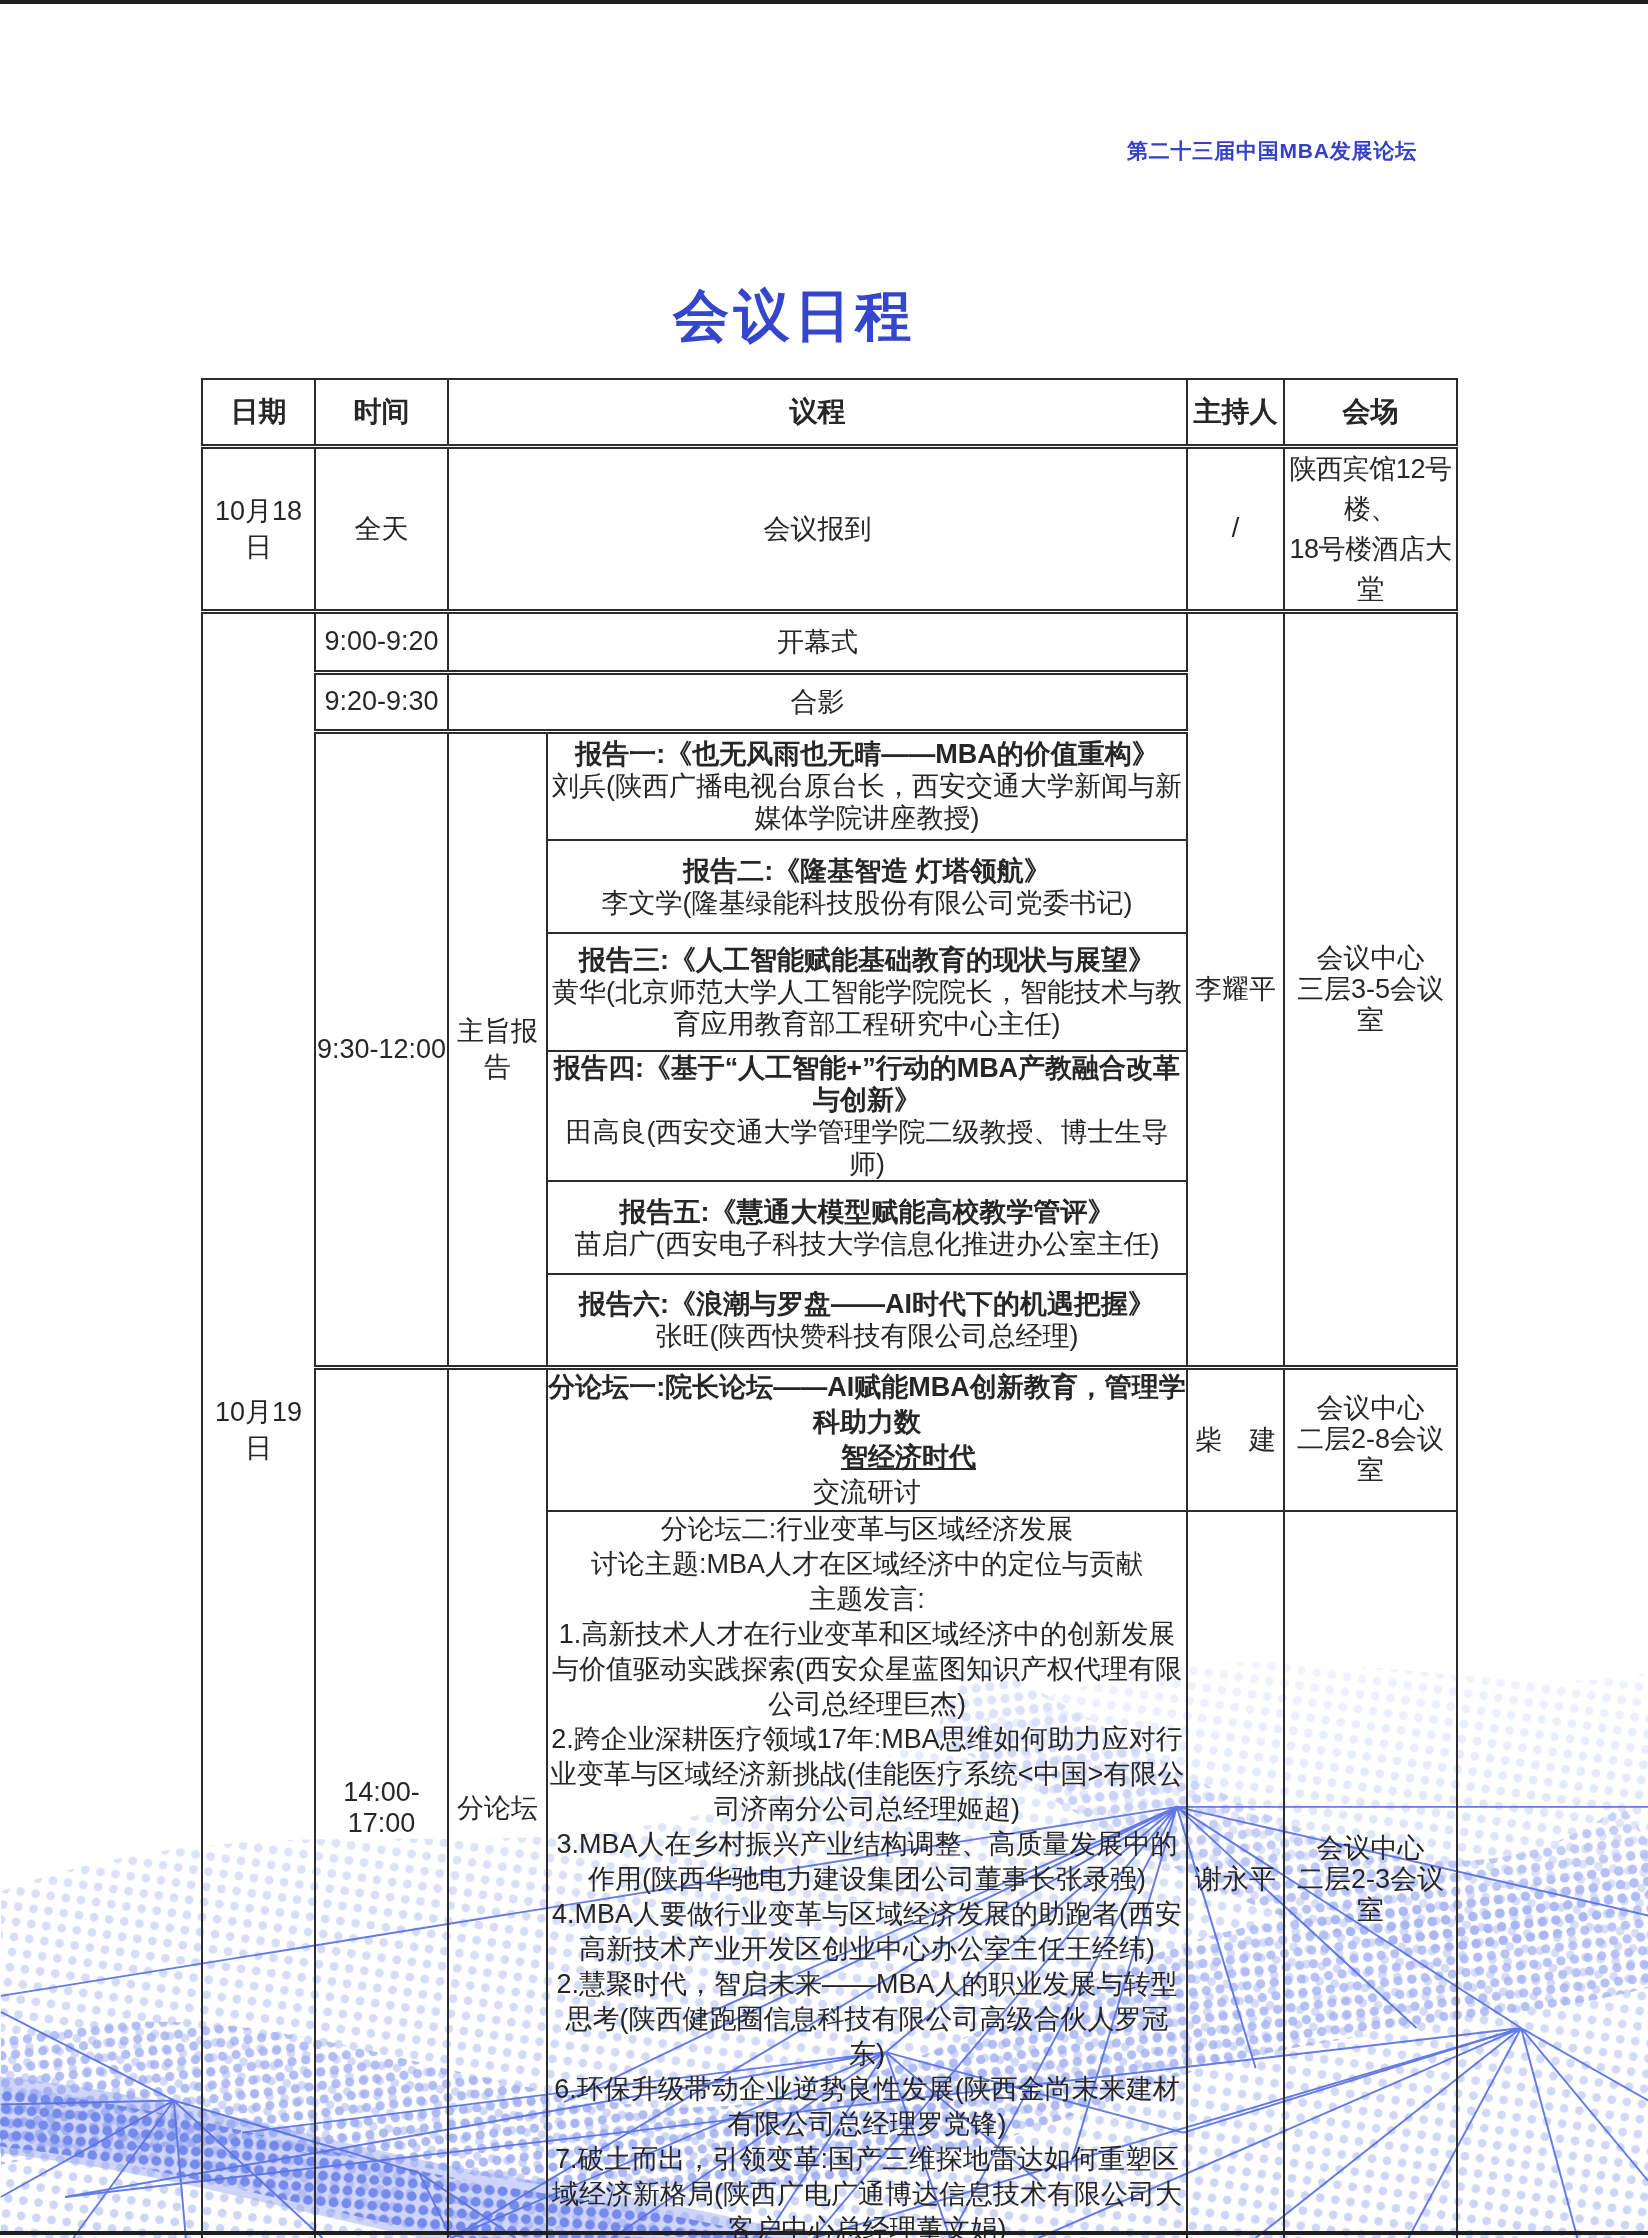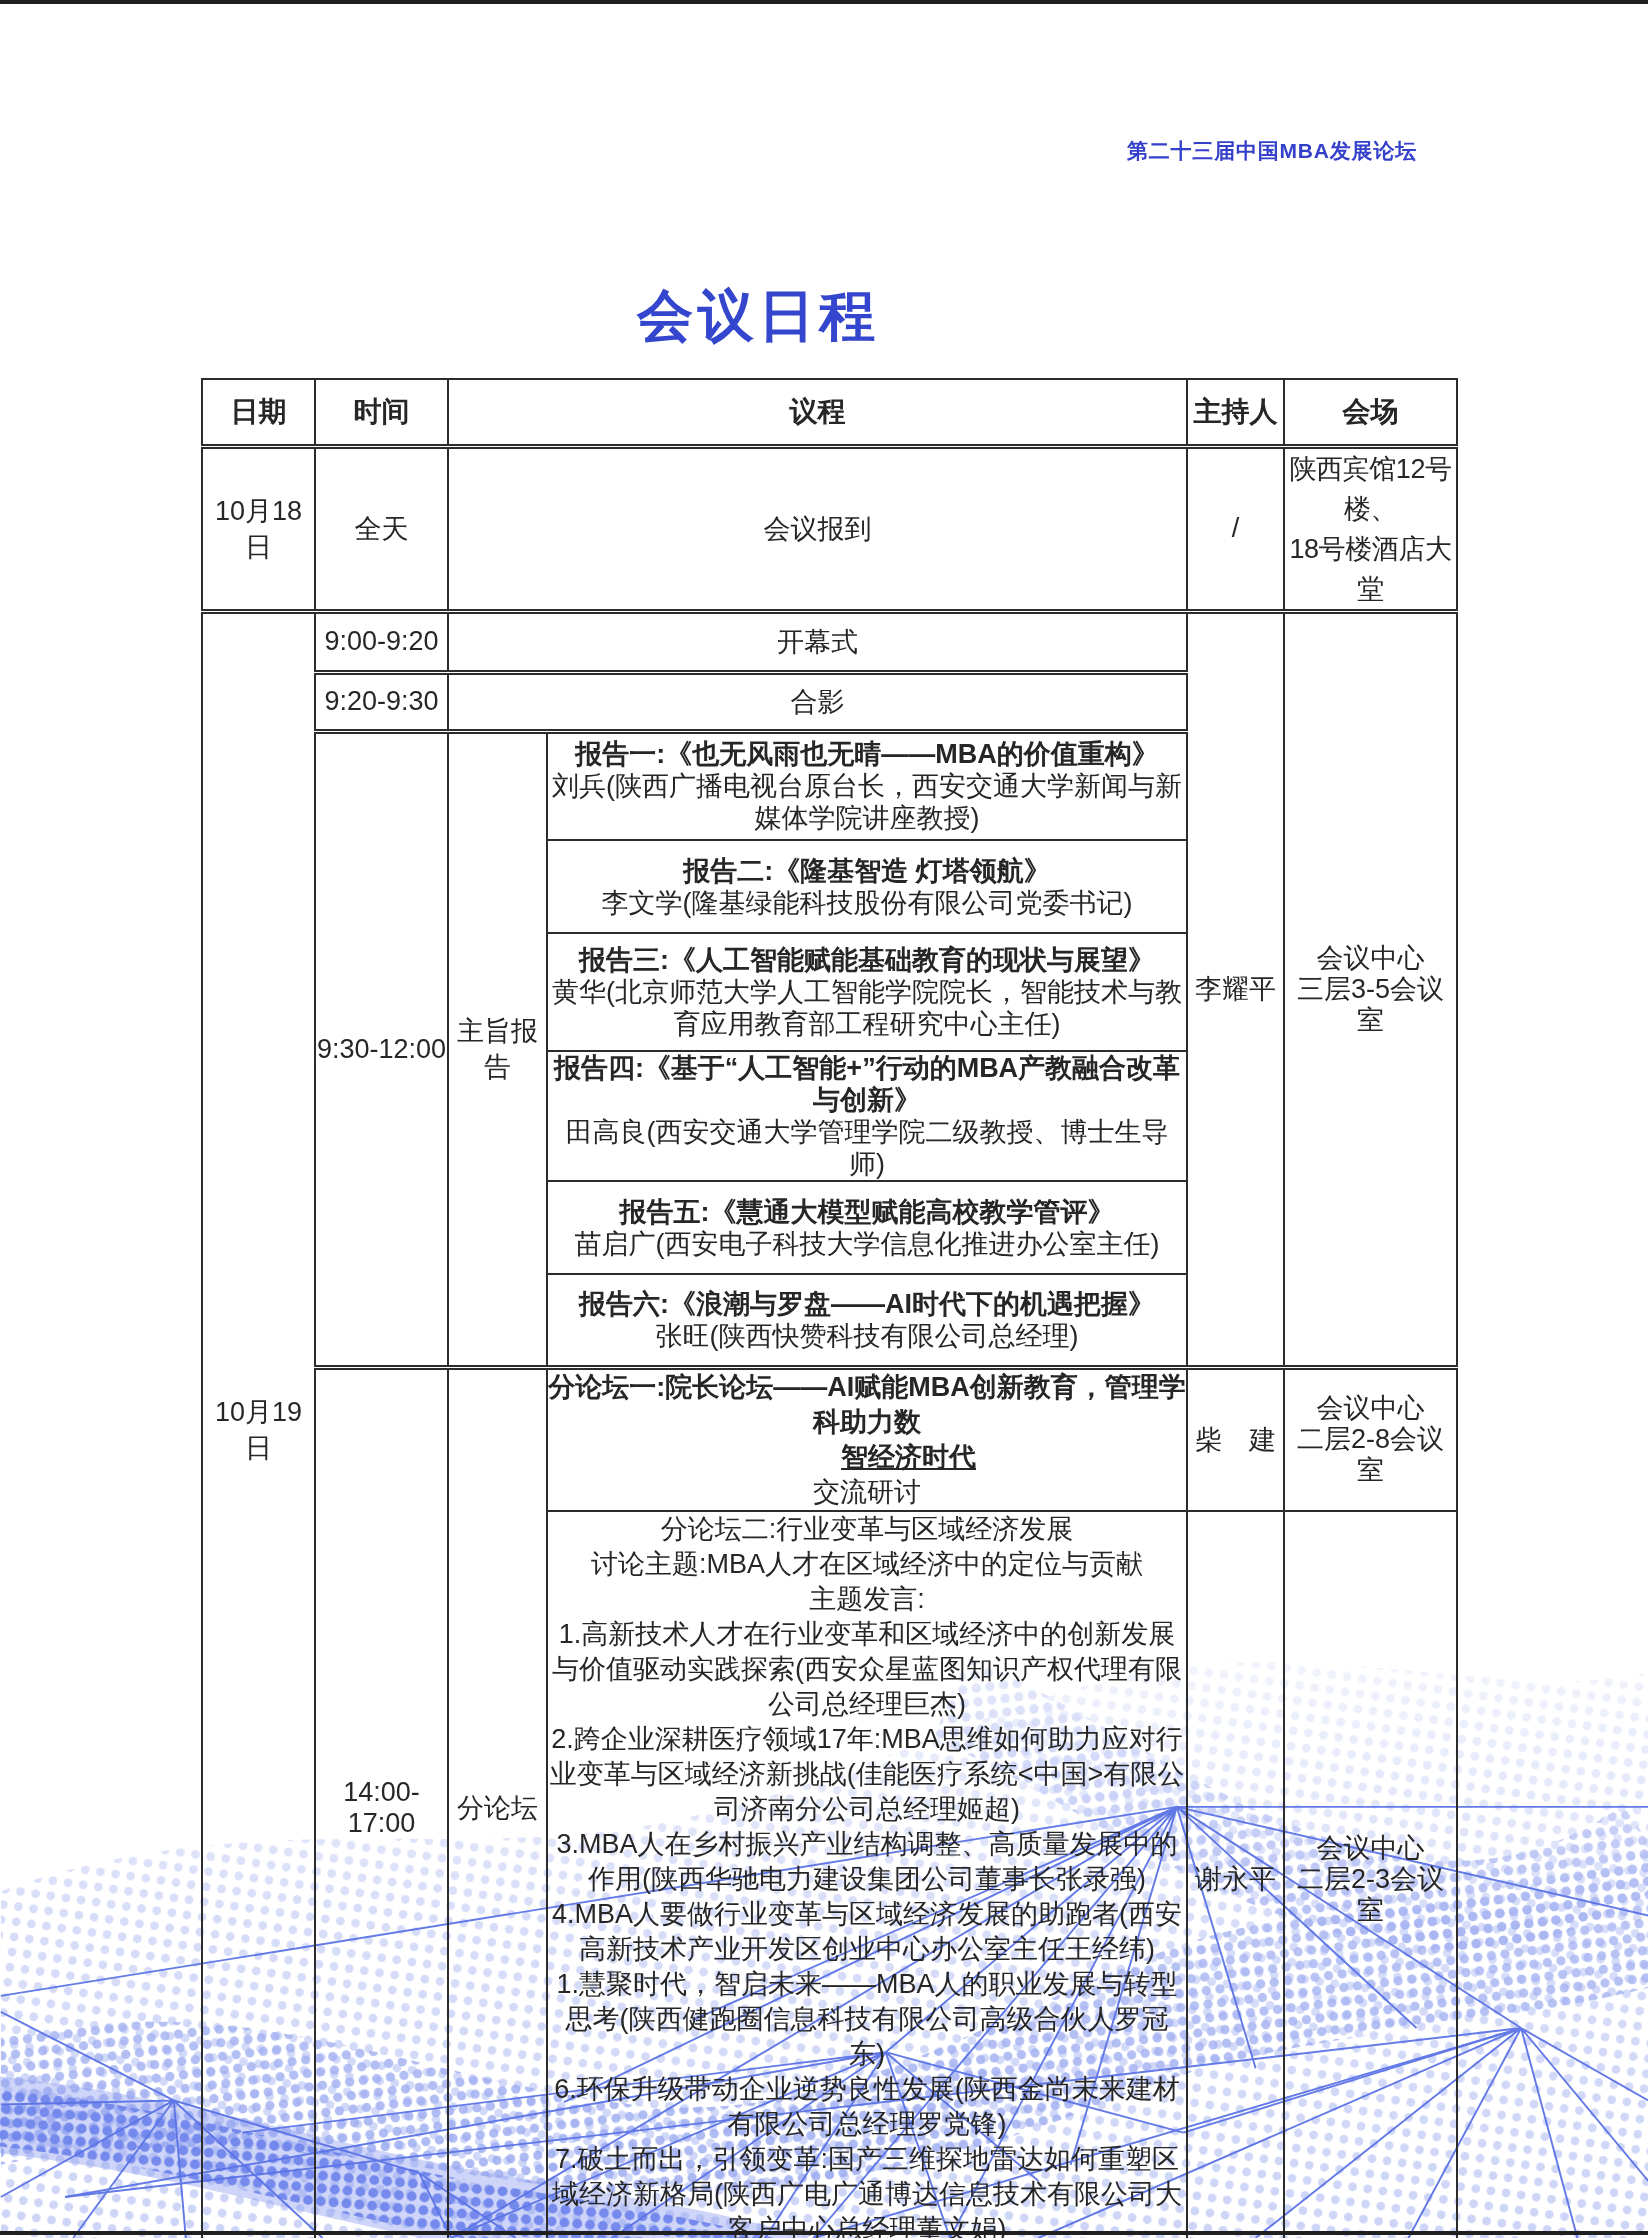--- a/index.html
+++ b/index.html
@@ -10,21 +10,21 @@
   .edge { position:absolute; left:0; width:1649px; background:#1f1f1f; z-index:5; }
   .edge.top { top:0; height:4px; }
   .edge.bottom { top:2231px; height:4px; }
 
   .slogan {
     position:absolute; top:137px; right:232px; z-index:2;
     font-size:21px; font-weight:700; color:#3440c9; letter-spacing:0.8px; white-space:nowrap;
   }
   .title {
     position:absolute; top:279px; left:0; width:1517px; text-align:center; z-index:2;
-    font-size:56px; font-weight:800; color:#3446cd; letter-spacing:4.8px;
+    font-size:56px; font-weight:800; color:#3446cd; letter-spacing:4.8px;padding-left:36px;
   }
 
   .tablewrap { position:absolute; left:201px; top:378px; z-index:2; }
   table.schedule { border-collapse:collapse; table-layout:fixed; width:1254px; background:transparent;border-radius:20px; }
   .schedule td, .schedule th {
     border:2.4px solid #2c2c2c; padding:0; vertical-align:middle; text-align:center;
     font-size:27px; font-weight:400; color:#262626; background:transparent;
   }
   .schedule th { font-weight:700; font-size:28px; }
   .dbl-b { border-bottom:5.6px double #2c2c2c !important; }
@@ -210,21 +210,21 @@
 
       <tr style="height:688px">
         <td class="cell-forum2">
           <span class="f2head">分论坛二:行业变革与区域经济发展</span>
           <span class="f2head">讨论主题:MBA人才在区域经济中的定位与贡献</span>
           <span class="f2head">主题发言:</span>
           <span class="f2item">1.高新技术人才在行业变革和区域经济中的创新发展与价值驱动实践探索(西安众星蓝图知识产权代理有限公司总经理巨杰)</span>
           <span class="f2item">2.跨企业深耕医疗领域17年:MBA思维如何助力应对行业变革与区域经济新挑战(佳能医疗系统&lt;中国&gt;有限公司济南分公司总经理姬超)</span>
           <span class="f2item">3.MBA人在乡村振兴产业结构调整、高质量发展中的作用(陕西华驰电力建设集团公司董事长张录强)</span>
           <span class="f2item">4.MBA人要做行业变革与区域经济发展的助跑者(西安高新技术产业开发区创业中心办公室主任王经纬)</span>
-          <span class="f2item">1.慧聚时代，智启未来——MBA人的职业发展与转型思考(陕西健跑圈信息科技有限公司高级合伙人罗冠东)</span>
+          <span class="f2item">2.慧聚时代，智启未来——MBA人的职业发展与转型思考(陕西健跑圈信息科技有限公司高级合伙人罗冠东)</span>
           <span class="f2item">6.环保升级带动企业逆势良性发展(陕西金尚未来建材有限公司总经理罗党锋)</span>
           <span class="f2item">7.破土而出，引领变革:国产三维探地雷达如何重塑区域经济新格局(陕西广电广通博达信息技术有限公司大客户中心总经理董文娟)</span>
         </td>
         <td class="cell-host">谢永平</td>
         <td class="cell-venue2">会议中心
 二层2-3会议室</td>
       </tr>
     </tbody>
       </table>
   </div>

